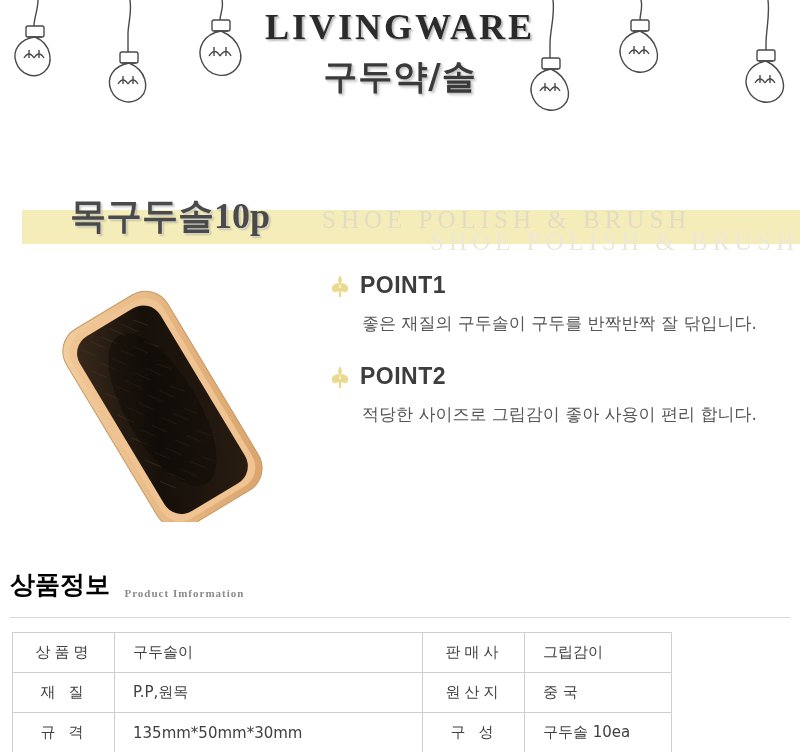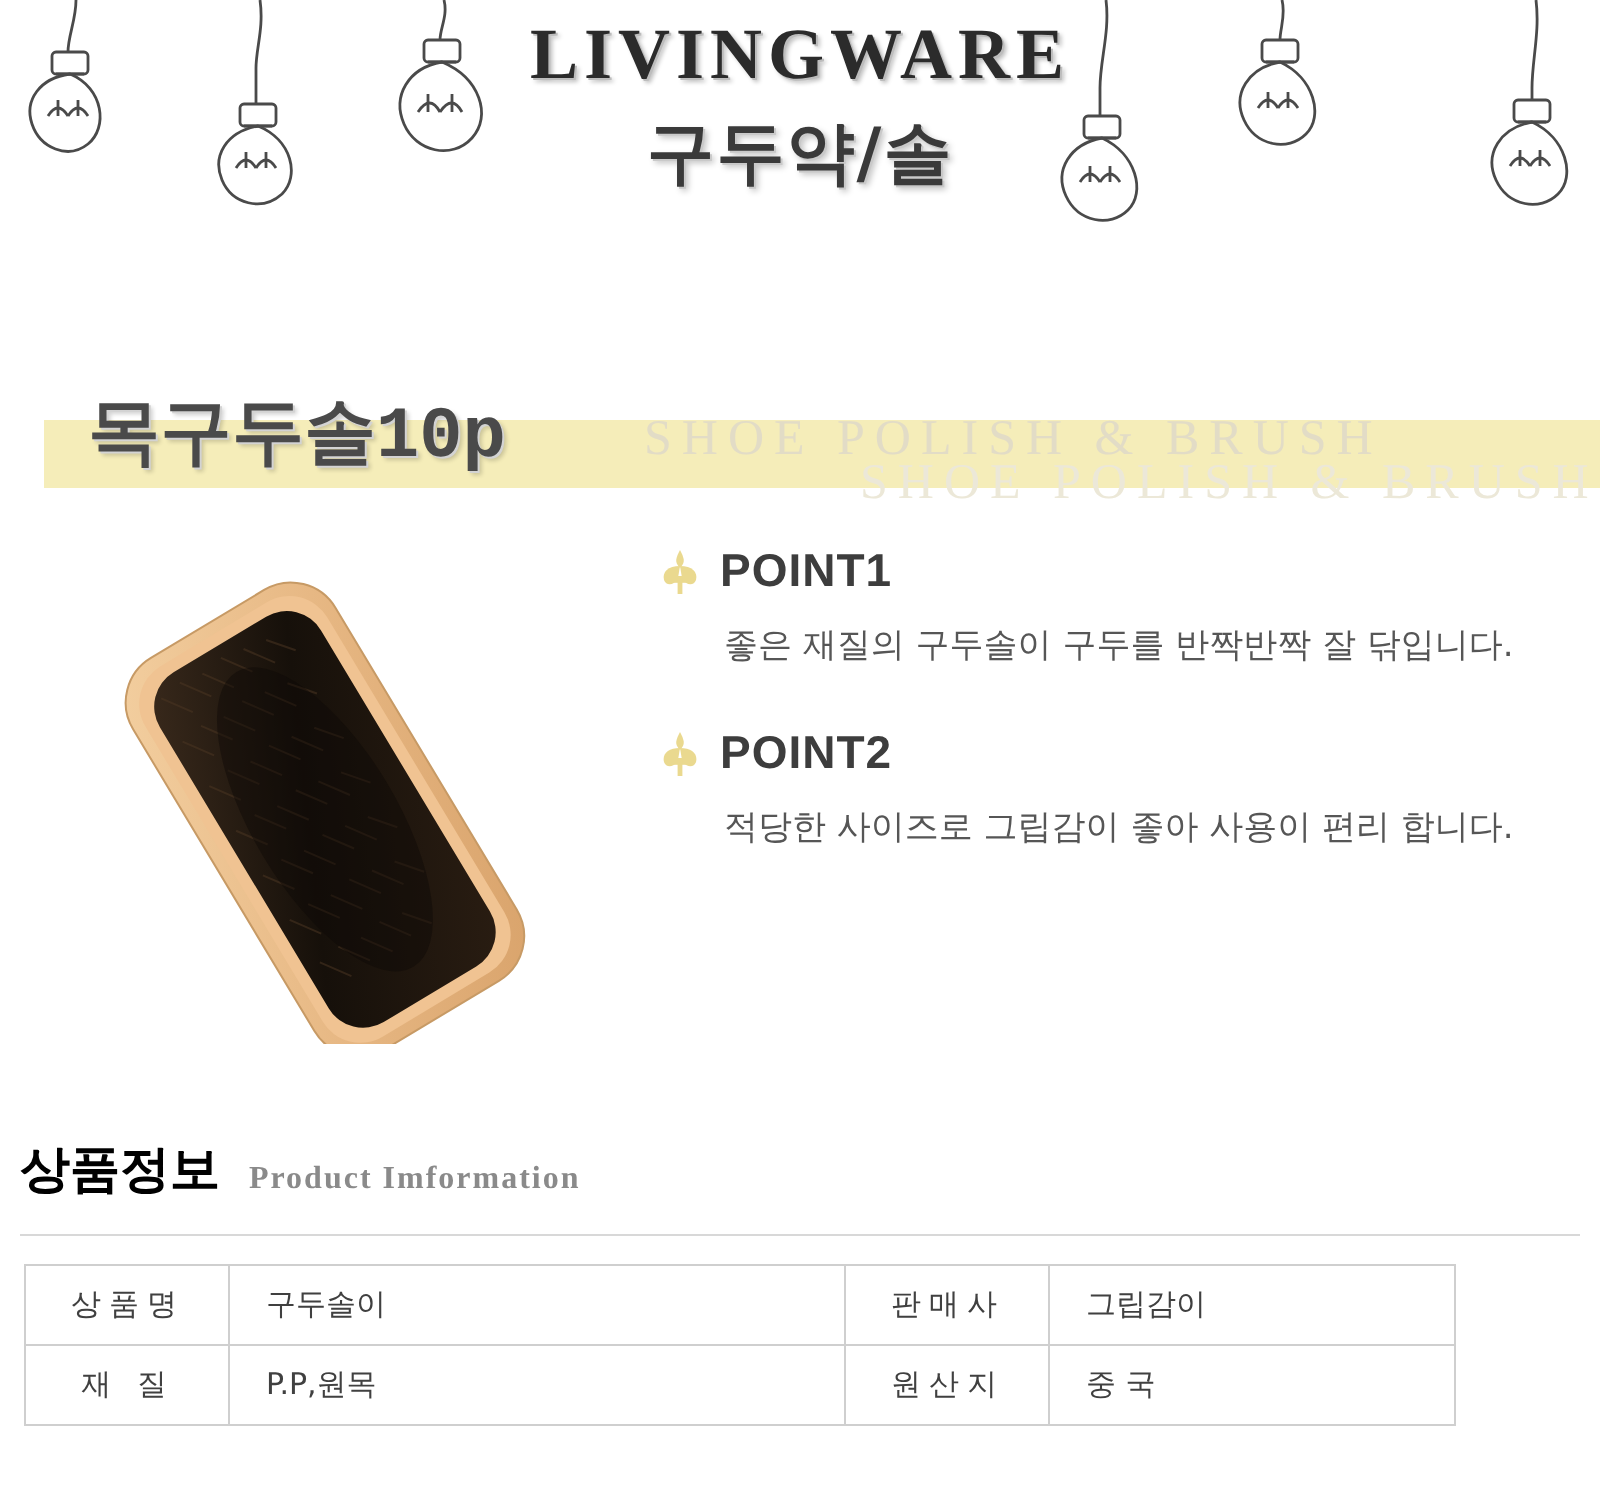--- a/index.html
+++ b/index.html
@@ -65,23 +65,23 @@
   .band {
     position: absolute;
     left: 22px;
     top: 18px;
     width: 778px;
     height: 34px;
     background: #f5edb9;
   }
   .product-name {
     position: absolute;
-    left: 44px;
+    left: 70px;
     top: 0px;
-    font-family: Liberation Mono, monospace;
+    font-family: Liberation Serif, serif;
     font-size: 36px;
     font-weight: bold;
     color: #4a4a4a;
     letter-spacing: 0px;
     text-shadow: 1px 1px 0 #d3d3d3, 2px 2px 2px rgba(0,0,0,0.18);
     text-align: center;
   }
   .eng-sub {
     position: absolute;
     left: 322px;
@@ -156,41 +156,41 @@
     font-family: "DejaVu Sans", sans-serif;
     font-size: 25px;
     font-weight: bold;
     color: #000000;
     letter-spacing: 0px;
     display: inline-block;
     vertical-align: bottom;
   }
   .info-head-en {
     font-family: "Liberation Serif", serif;
-    font-size: 16px;
+    font-size: 11px;
     font-weight: bold;
     letter-spacing: 1px;
     color: #8a8a8a;
     display: inline-block;
     vertical-align: bottom;
     margin-left: 10px;
     padding-bottom: 2px;
   }
   .head-rule {
     position: absolute;
     left: 10px;
     right: 10px;
     bottom: -4px;
     height: 1px;
     background: #d8d8d8;
   }
 
   table.spec {
     margin: 18px 12px 0 12px;
-    width: 716px;
+    width: 660px;
     border-collapse: collapse;
     table-layout: fixed;
   }
   table.spec td {
     border: 1px solid #cfcfcf;
     height: 37px;
     font-family: "DejaVu Sans", sans-serif;
     font-size: 15px;
     color: #404040;
   }
@@ -355,14 +355,20 @@
       <td class="value wide">구두솔이</td>
       <td class="label">판매사</td>
       <td class="value">그립감이</td>
     </tr>
     <tr>
       <td class="label">재 질</td>
       <td class="value wide">P.P,원목</td>
       <td class="label">원산지</td>
       <td class="value">중 국</td>
     </tr>
+    <tr>
+      <td class="label">규 격</td>
+      <td class="value wide">135mm*50mm*30mm</td>
+      <td class="label">구 성</td>
+      <td class="value">구두솔 10ea</td>
+    </tr>
   </tbody>
 </table>
 
 </body></html>

